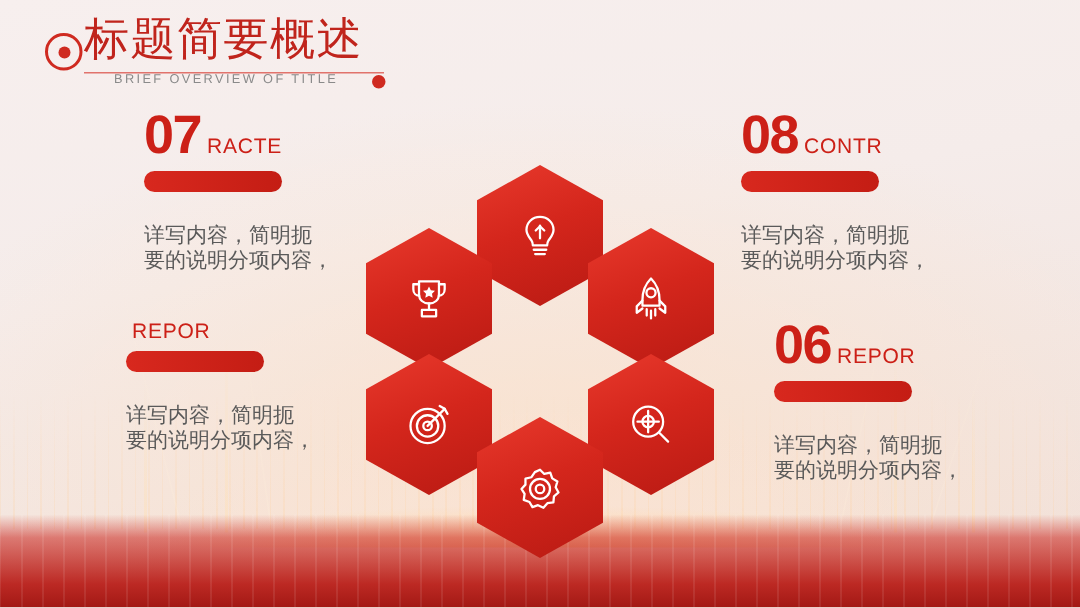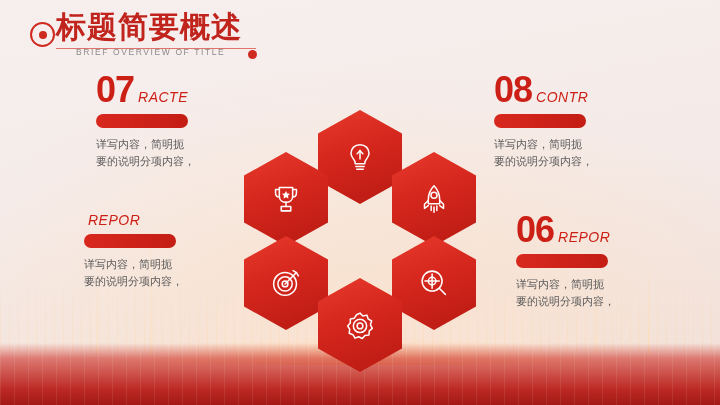--- a/index.html
+++ b/index.html
@@ -46,21 +46,21 @@
   .ray{
     position:absolute;bottom:55px;width:1px;height:200px;
     background:linear-gradient(0deg, rgba(255,240,220,0.55), rgba(255,240,220,0));
     opacity:.45;
     transform-origin:bottom center;
   }
 
   
   .title-wrap{position:absolute;left:56px;top:10px;}
   .title-cn{
-    font-size:30px;font-weight:bold;color:#c0241c;letter-spacing:1px;
+    font-size:30px;font-weight:normal;color:#c0241c;letter-spacing:1px;
     line-height:34px;white-space:nowrap;
   }
   .title-en{
     font-size:8.5px;color:#8a8a8a;letter-spacing:1.6px;margin-top:3px;white-space:nowrap;padding-left:20px;
   }
   .title-underline{
     position:absolute;left:56px;top:48px;width:200px;height:1px;background:#d94a40;opacity:.75;
   }
   .ring{
     position:absolute;border-radius:50%;border:2px solid #cf2a20;
@@ -87,29 +87,29 @@
   .hex svg *{stroke:#fff;fill:none;stroke-width:1.6;stroke-linecap:round;stroke-linejoin:round;}
   .hex svg .fillw{fill:#fff;stroke:none;}
 
   
   .block{position:absolute;}
   .num-row{display:flex;align-items:baseline;}
   .num{
     font-size:36px;font-weight:bold;color:#cc2017;line-height:36px;letter-spacing:-1px;
   }
   .sub{
-    font-size:14px;color:#cc2017;margin-left:4px;letter-spacing:.5px;white-space:nowrap;font-style:italic;
+    font-size:14px;color:#cc2017;margin-left:4px;letter-spacing:.5px;white-space:nowrap;
   }
   .bar{
     width:92px;height:14px;border-radius:7px;
     background:linear-gradient(90deg,#d8281e,#c41d14);
     margin-top:6px;
   }
   .desc{
-    font-size:11px;color:#5a5a5a;line-height:17px;margin-top:8px;white-space:nowrap;
+    font-size:14px;color:#5a5a5a;line-height:17px;margin-top:20px;white-space:nowrap;
   }
 </style>
 </head>
 <body>
 
 <div class="slide">
 
   <div class="citylights"></div>
   <div class="ray" style="left:120px;transform:rotate(-14deg);"></div>
   <div class="ray" style="left:180px;transform:rotate(-8deg);height:160px;"></div>

